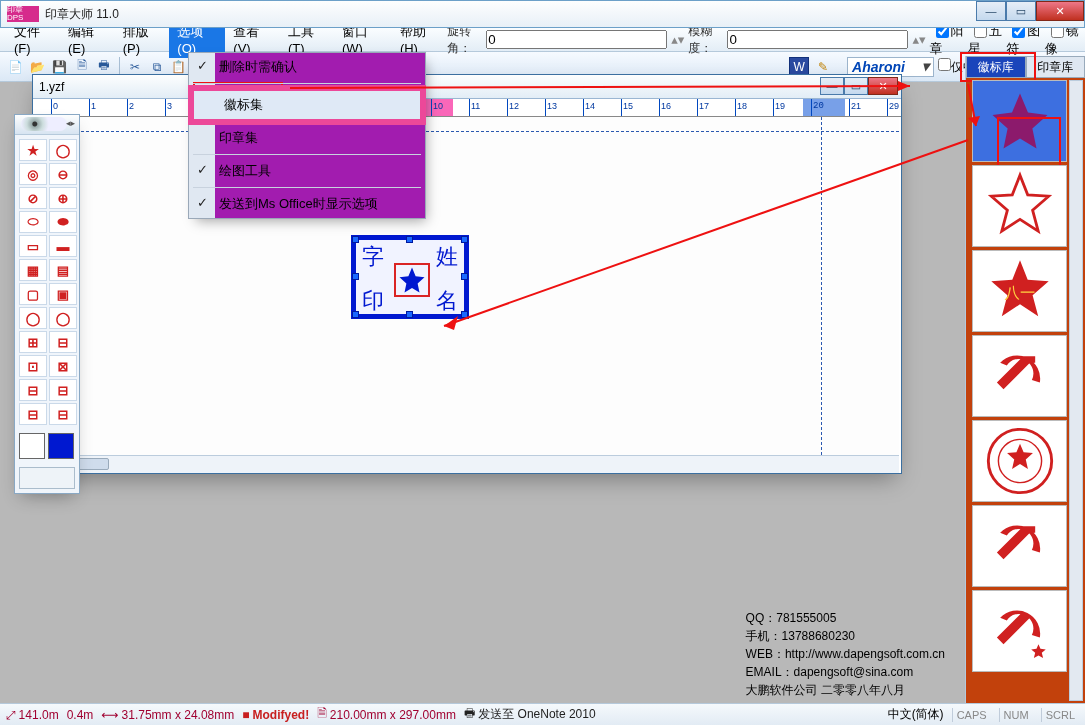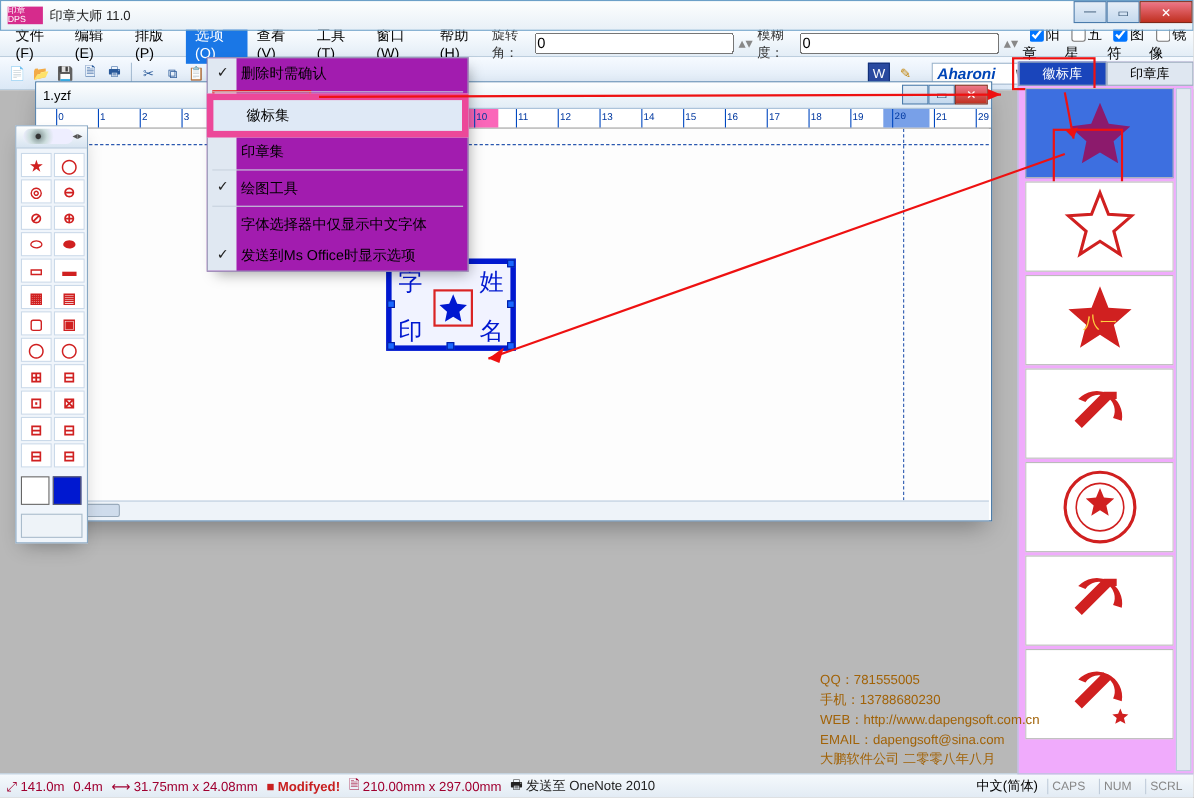--- a/index.html
+++ b/index.html
@@ -61,34 +61,34 @@
 
 .dropdown{ position:absolute; top:52px; left:188px; width:238px; background:#a21caf; border:1px solid #9aa8b8; box-shadow:4px 6px 12px -4px rgba(0,0,0,.35); z-index:12; font-size:13px;}
 .dropdown .mi{ padding:5px 8px 5px 30px; position:relative; }
 .dropdown .mi.check::before{ content:"✓"; position:absolute; left:8px; color:#222;}
 .dropdown .mi.hl{ background:#dfe9f6; border:6px solid #ec4899; margin:-1px;}
 .dropdown .redbox{ position:absolute; left:196px; top:24px; width:90px; height:22px; border:2px solid #e11;}
 .dropdown hr{ border:none; border-top:1px solid #c8d2de; margin:2px 4px;}
 .dropdown .leftstrip{ position:absolute; left:0; top:0; bottom:0; width:26px; background:#e0e8f2;}
 .dropdown .mi, .dropdown hr{ position:relative; z-index:1;}
 
-.sidebar{ position:absolute; top:56px; right:0; width:160px; bottom:20px; background:#f0abfc; border-left:1px solid #b5c9db;}
+.sidebar{ position:absolute; top:56px; right:0; width:120px; bottom:20px; background:#c2410c; border-left:1px solid #b5c9db;}
 .sidebar .tabs{ display:flex; height:22px; }
 .sidebar .tab{ flex:1; font-size:12px; display:flex; align-items:center; justify-content:center; border:1px solid #9ab; background:#dfe7f1;}
 .sidebar .tab.active{ background:#1a45bb; color:#fff;}
 .sidebar .tabs-redbox{ position:absolute; left:-6px; top:-4px; width:76px; height:30px; border:2px solid #e11;}
 .sidebar .gallery{ position:absolute; top:24px; left:6px; right:18px; bottom:4px; overflow:hidden;}
 .sidebar .gcell{ height:82px; border:1px solid #bbb; margin-bottom:3px; background:#fff; display:flex; align-items:center; justify-content:center; position:relative;}
 .sidebar .gcell.first{ background:#3d6fe0;}
 .sidebar .redbox2{ position:absolute; left:24px; top:36px; width:64px; height:54px; border:2px solid #e11;}
 .sidebar .vscroll{ position:absolute; top:24px; right:2px; bottom:4px; width:14px; background:#e3e9f1; border:1px solid #bcd;}
 
 .arrow{ position:absolute; pointer-events:none; z-index:14;}
 
-.contact{ position:absolute; right:140px; bottom:26px; font-size:12px; color:#a16207; text-align:left; line-height:1.5;}
+.contact{ position:absolute; right:140px; bottom:26px; font-size:12px; color:#000000; text-align:left; line-height:1.5;}
 
 .statusbar{ position:absolute; left:0; right:0; bottom:0; height:22px; background:linear-gradient(#f5f9fc,#e2ebf4); border-top:1px solid #b5c9db; display:flex; align-items:center; font-size:12px; gap:8px; padding:0 6px;}
 .statusbar .cell{ color:#a00030; display:flex; align-items:center; gap:3px;}
 .statusbar .cell.mod{ color:#c82020; font-weight:bold;}
 .statusbar .spacer{ flex:1;}
 .statusbar .key{ padding:1px 4px; border-left:1px solid #c0ccda; color:#888; font-size:11px;}
 
 svg.star-outline path{ fill:none; stroke:#d02020; stroke-width:4;}
 svg.star-solid path{ fill:#d02020;}
 svg.hammer path{ fill:#d02020;}
@@ -283,21 +283,20 @@
 
 <div class="dropdown">
   <div class="leftstrip"></div>
   <div class="mi check">删除时需确认</div>
   <hr>
   <div class="mi hl">徽标集</div>
   <div class="mi">印章集</div>
   <hr>
   <div class="mi check">绘图工具</div>
   <hr>
-  <div class="mi">字体选择器中仅显示中文字体</div>
   <div class="mi check">发送到Ms Office时显示选项</div>
   <div class="redbox" style="left:4px; top:29px;"></div>
 </div>
 
 <div class="sidebar">
   <div class="tabs" style="position:relative;">
     <div class="tabs-redbox"></div>
     <div class="tab active">徽标库</div>
     <div class="tab">印章库</div>
   </div>

